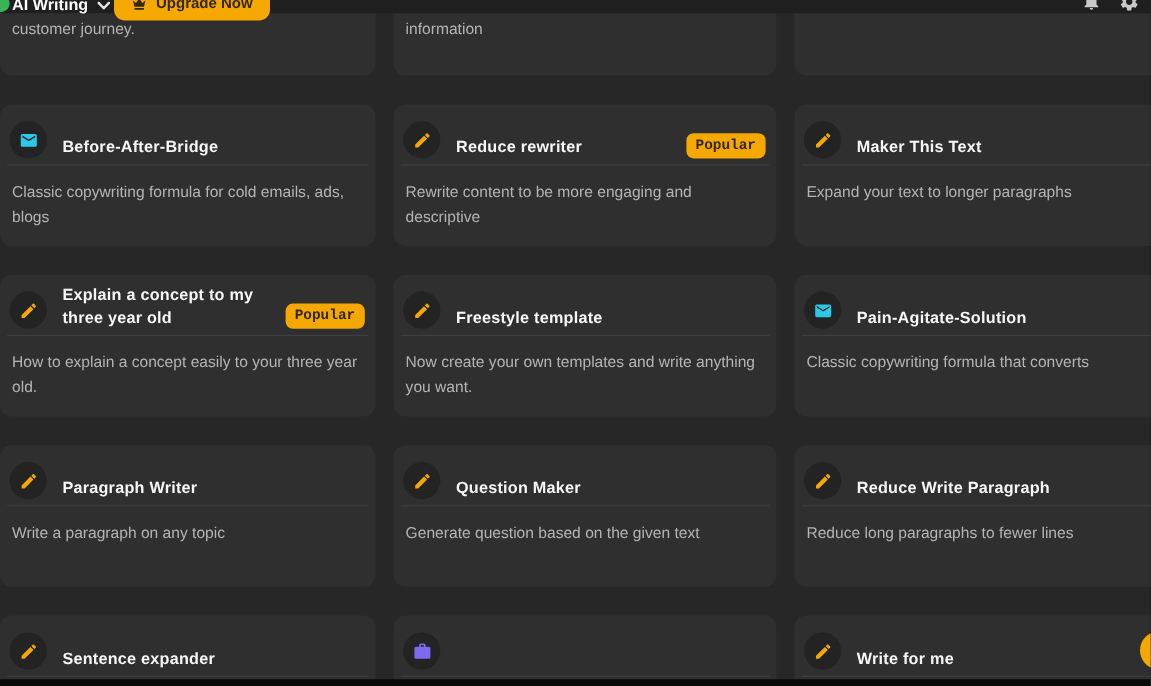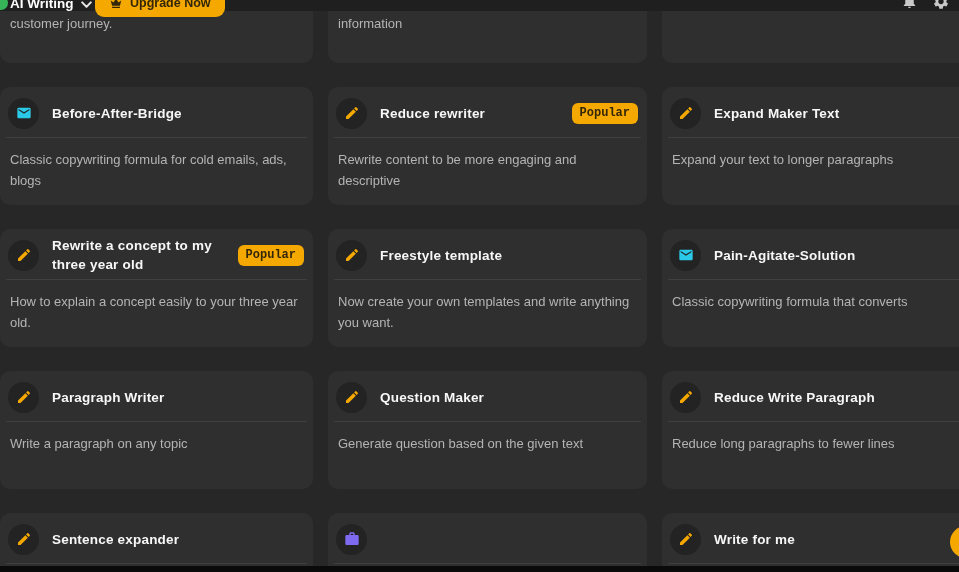--- a/index.html
+++ b/index.html
@@ -25,21 +25,21 @@
   .tb-icons { position:absolute; top:-8px; right:9px; z-index:6; display:flex; gap:14px; }
   .tb-icons .tbi { cursor:pointer; line-height:0; }
 
   
   .cards {
     position:absolute; top:-55px; left:0; width:982px; z-index:1;
     display:grid; grid-template-columns:313px 319px 319px;
     column-gap:15px; row-gap:24px; grid-auto-rows:118px;
   }
   .card { background:#2f2f2f; border-radius:10px; overflow:hidden; cursor:pointer; }
-  .card-head { display:flex; align-items:center; gap:13px; padding:7px 9px 5px 8px; min-height:38px; }
+  .card-head { display:flex; align-items:flex-end; gap:13px; padding:7px 9px 5px 8px; min-height:38px; }
   .icon-circle {
     width:31px; height:31px; border-radius:50%; background:#232323;
     display:flex; align-items:center; justify-content:center; flex:none;
   }
   .card-icon { width:16px; height:16px; }
   .card-title { font-weight:700; font-size:13.5px; line-height:19px; color:#f7f7f7; letter-spacing:0.2px; }
   .badge {
     margin-left:auto; flex:none; font-weight:700; font-size:12px; line-height:14px;
     padding:3px 8px 4px; border-radius:6px;font-family:Liberation Mono, monospace;
   }
@@ -100,34 +100,34 @@
     <div class="divider"></div>
     <div class="card-desc">Rewrite content to be more engaging and descriptive</div>
   </div>
       <div class="card">
     <div class="card-head">
       <div class="icon-circle">
         <svg class="card-icon" viewBox="0 0 24 24" fill="#f5a800">
               <path d="M3 17.25V21h3.75L17.81 9.94l-3.75-3.75L3 17.25zM20.71 7.04c.39-.39.39-1.02 0-1.41l-2.34-2.34c-.39-.39-1.02-.39-1.41 0l-1.83 1.83 3.75 3.75 1.83-1.83z"></path>
             </svg>
       </div>
-      <div class="card-title">Expand Maker Text</div>
+      <div class="card-title">Maker This Text</div>
 
     </div>
     <div class="divider"></div>
     <div class="card-desc">Expand your text to longer paragraphs</div>
   </div>
       <div class="card">
     <div class="card-head">
       <div class="icon-circle">
         <svg class="card-icon" viewBox="0 0 24 24" fill="#f5a800">
               <path d="M3 17.25V21h3.75L17.81 9.94l-3.75-3.75L3 17.25zM20.71 7.04c.39-.39.39-1.02 0-1.41l-2.34-2.34c-.39-.39-1.02-.39-1.41 0l-1.83 1.83 3.75 3.75 1.83-1.83z"></path>
             </svg>
       </div>
-      <div class="card-title">Rewrite a concept to my three year old</div>
+      <div class="card-title">Explain a concept to my three year old</div>
       <div class="badge" style="background: rgb(245, 168, 0); color: rgb(51, 39, 8);">Popular</div>
     </div>
     <div class="divider"></div>
     <div class="card-desc">How to explain a concept easily to your three year old.</div>
   </div>
       <div class="card">
     <div class="card-head">
       <div class="icon-circle">
         <svg class="card-icon" viewBox="0 0 24 24" fill="#f5a800">
               <path d="M3 17.25V21h3.75L17.81 9.94l-3.75-3.75L3 17.25zM20.71 7.04c.39-.39.39-1.02 0-1.41l-2.34-2.34c-.39-.39-1.02-.39-1.41 0l-1.83 1.83 3.75 3.75 1.83-1.83z"></path>

